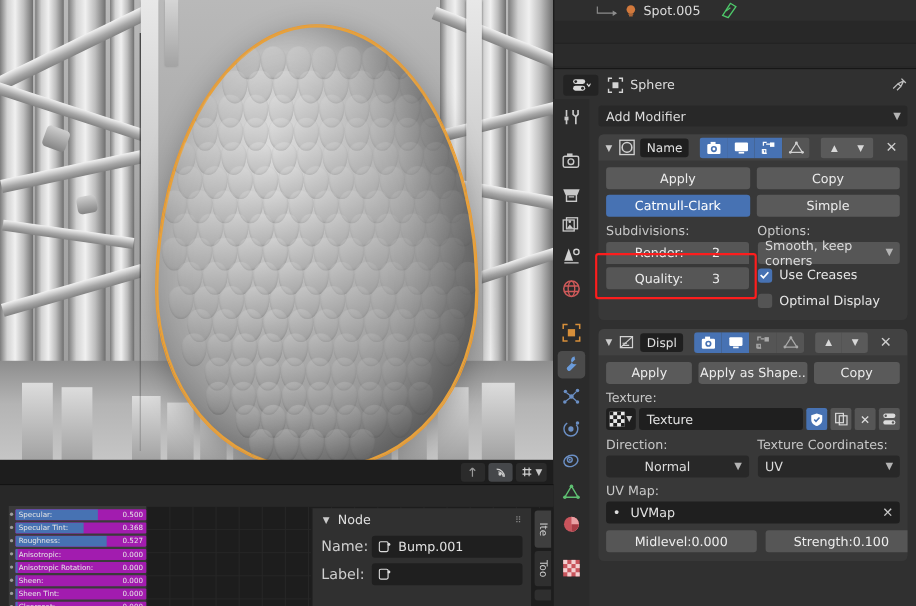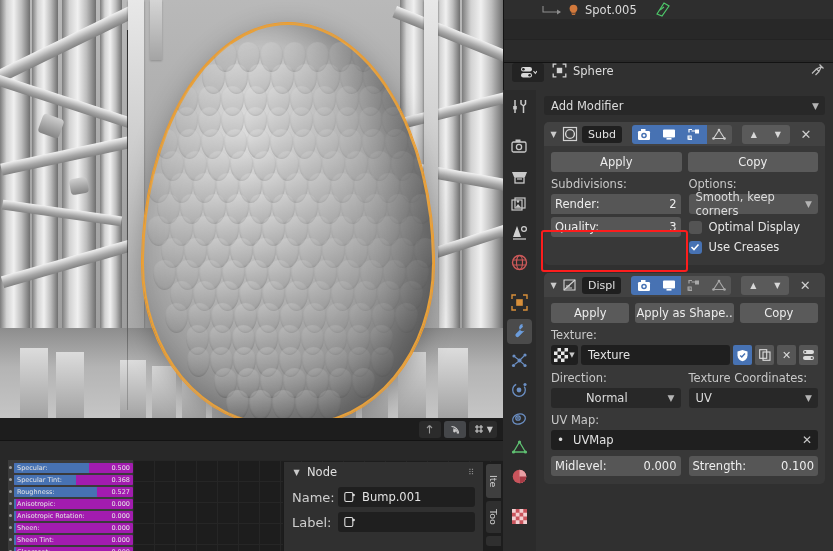--- a/index.html
+++ b/index.html
@@ -126,21 +126,21 @@
     height:21px; background:#2b2b2b; border-top:1px solid #232323;
   }
 
   
   #props {
     position:absolute; left:503px; top:62px; width:330px; height:489px;
     background:#303030;
     border-left:1px solid #131313; border-top:1px solid #131313;
   }
   #props-header {
-    height:28px; display:flex; align-items:flex-start; gap:8px;
+    height:28px; display:flex; align-items:center; gap:8px;
     padding:0 8px; background:#303030;
   }
   .editor-sel {
     width:32px; height:19px; border-radius:3px; background:#232323;
     display:flex; align-items:center; justify-content:center; gap:1px;
   }
   .bc {
     display:flex; align-items:center; gap:6px;
   }
   .bc-label { font-size:11.5px; color:#dddddd; }
@@ -229,21 +229,21 @@
     display:flex; align-items:center; justify-content:center;
     font-size:11.5px; color:#ececec;
   }
   .seg-btn.sel { background:#4772b3; color:#fff; }
   .cols { display:flex; gap:8px; }
   .colL, .colR { flex:1; }
   .lab { font-size:11.5px; color:#c8c8c8; margin-bottom:3px; }
   .valrow {
     height:20px; background:#565656; border-radius:3px;
     display:flex; align-items:center; justify-content:space-between;
-    padding:0 4px; font-size:11.5px; color:#ededed;
+    padding:0 26px; font-size:11.5px; color:#ededed;
     margin-bottom:1px;
   }
   .valrow.flat { border-radius:0; }
   .valgrp { border-radius:3px; overflow:hidden; }
   .chk-row {
     display:flex; align-items:center; gap:7px; height:20px;
     font-size:11.5px; color:#e6e6e6;
   }
   .chk {
     width:13px; height:13px; border-radius:3px; background:#545454;
@@ -782,21 +782,21 @@
       <span class="chev">▼</span>
     </div>
 
     <div class="modifier">
       <div class="mod-header">
         <span class="tri">▼</span>
         <svg class="mod-type-icon" viewBox="0 0 16 16">
           <rect x="1.5" y="1.5" width="13" height="13" stroke="#d2d2d2" stroke-width="1.2" fill="none"></rect>
           <circle cx="8" cy="8" r="4.4" stroke="#d2d2d2" stroke-width="1.4" fill="none"></circle>
         </svg>
-        <span class="mod-name">Subd</span>
+        <span class="mod-name">Name</span>
         <span class="toggles">
           <span class="tg on">
             <svg width="14" height="13" viewBox="0 0 14 13">
                 <rect x="1" y="3" width="12" height="9" rx="1.2" fill="#fff"></rect>
                 <rect x="4" y="1" width="4.5" height="2.2" fill="#fff"></rect>
                 <circle cx="7" cy="7.5" r="2.8" fill="#4772b3"></circle>
                 <circle cx="7" cy="7.5" r="1.3" fill="#fff"></circle>
               </svg>
           </span>
           <span class="tg on">
@@ -826,51 +826,55 @@
           <span class="ar">▲</span>
           <span class="ar">▼</span>
         </span>
         <span class="xbtn">✕</span>
       </div>
       <div class="mod-body">
         <div class="row">
           <div class="btn">Apply</div>
           <div class="btn">Copy</div>
         </div>
+        <div class="seg">
+          <div class="seg-btn sel">Catmull-Clark</div>
+          <div class="seg-btn">Simple</div>
+        </div>
         <div class="cols">
           <div class="colL">
             <div class="lab">Subdivisions:</div>
             <div class="valgrp">
               <div class="valrow flat">
                 <span>Render:</span>
                 <span>2</span>
               </div>
               <div class="valrow" style="margin-top:3px;">
                 <span>Quality:</span>
                 <span>3</span>
               </div>
             </div>
           </div>
           <div class="colR">
             <div class="lab">Options:</div>
             <div class="dropdown" style="height:20px;background:#565656;">
               <span>Smooth, keep corners</span>
               <span class="chev">▼</span>
             </div>
-            <div class="chk-row" style="margin-top:3px;">
-              <span class="chk"></span>
-              <span>Optimal Display</span>
-            </div>
             <div class="chk-row">
               <span class="chk on">
                 <svg width="10" height="10" viewBox="0 0 10 10">
                     <path d="M1.5 5 L4 7.5 L8.5 2.5" stroke="#fff" stroke-width="1.6" fill="none"></path>
                   </svg>
               </span>
               <span>Use Creases</span>
+            </div>
+            <div class="chk-row" style="margin-top:3px;">
+              <span class="chk"></span>
+              <span>Optimal Display</span>
             </div>
           </div>
         </div>
       </div>
     </div>
 
     <div class="modifier" style="margin-top:8px;">
       <div class="mod-header">
         <span class="tri">▼</span>
         <svg class="mod-type-icon" viewBox="0 0 16 16">

